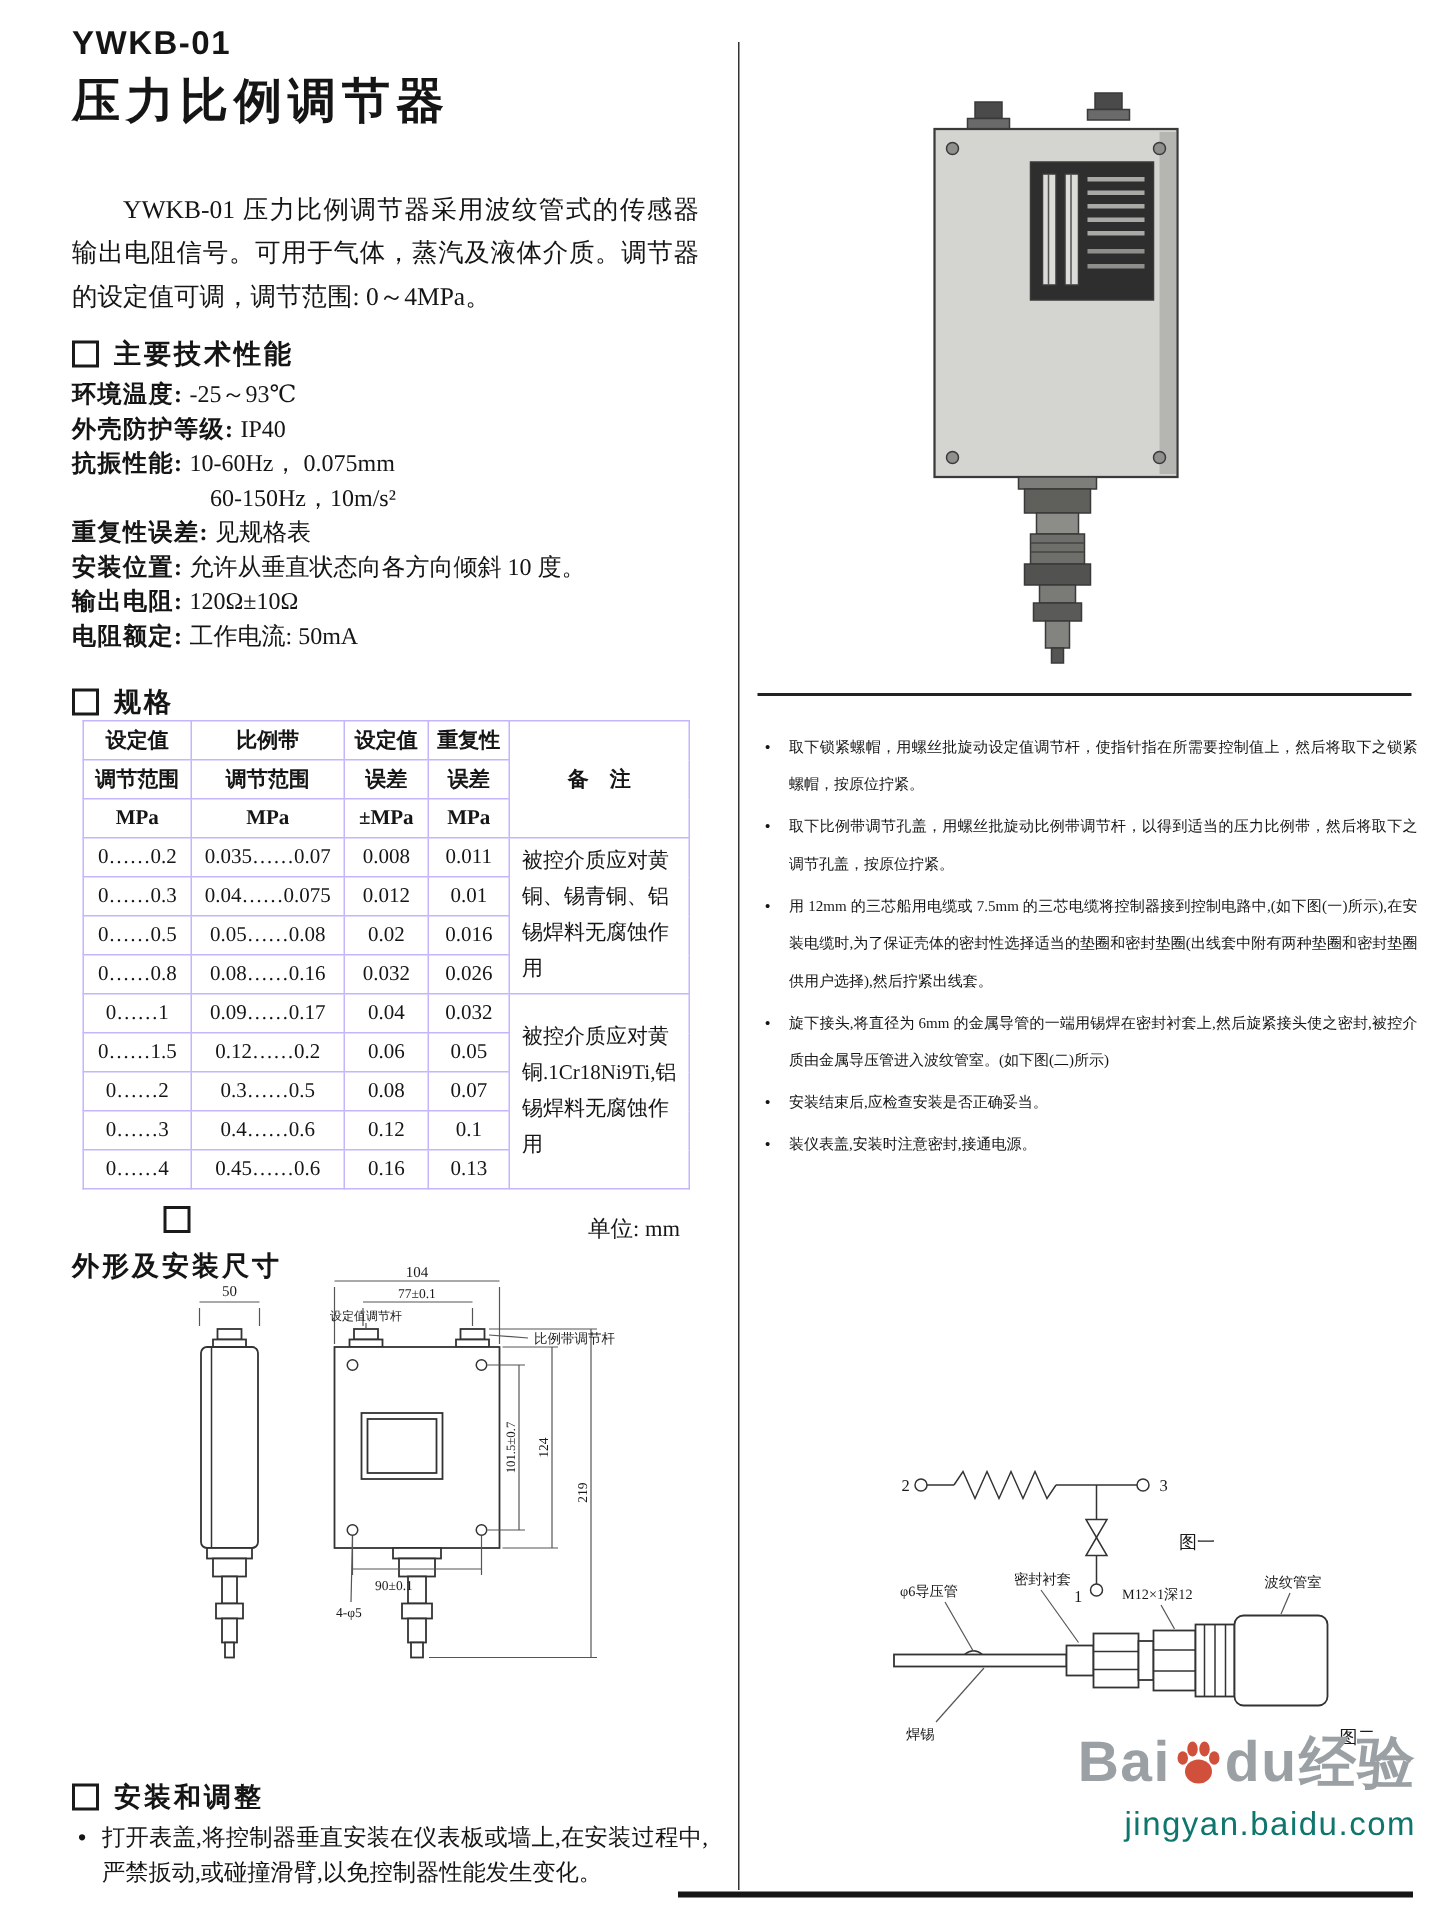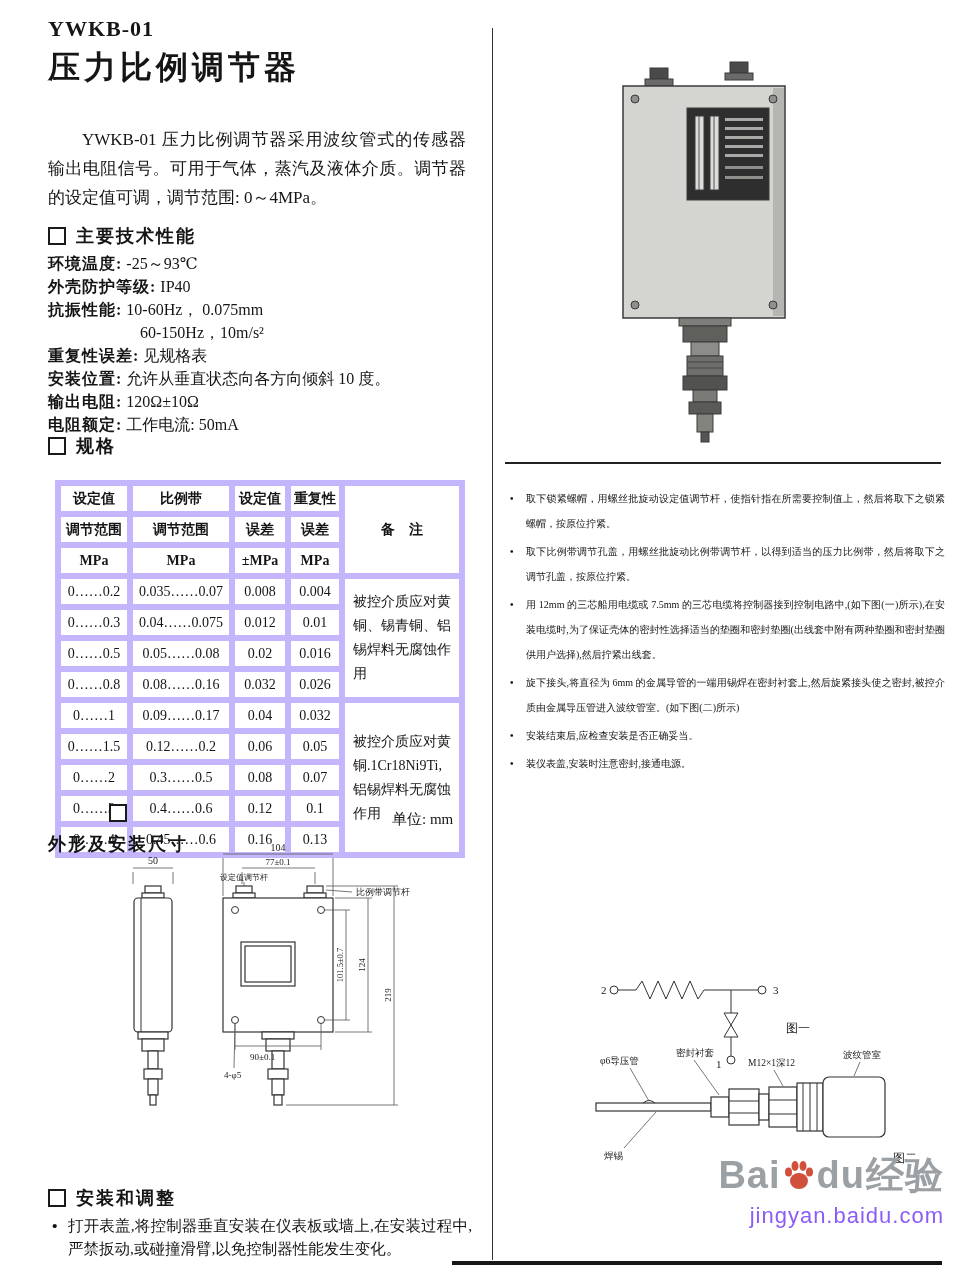--- a/index.html
+++ b/index.html
@@ -1,36 +1,36 @@
 <!DOCTYPE html>
 <html><head>
 <meta charset="utf-8">
 <style>
   html,body{margin:0;padding:0;background:#ffffff;}
   .page{position:relative;width:962px;height:1280px;background:#fff;color:#151515;
         font-family:"Liberation Serif","DejaVu Serif",serif;overflow:hidden;}
   .abs{position:absolute;}
 
   .model{left:48px;top:16px;font-size:22px;font-weight:bold;letter-spacing:1px;
-         font-family:Liberation Serif, serif;}
+         font-family:Liberation Sans, sans-serif;}
   .title{left:48px;top:46px;font-size:32px;font-weight:bold;letter-spacing:4px;}
   .intro{left:48px;top:108px;width:418px;font-size:17px;line-height:29px;
          text-align:justify;text-indent:2em;}
 
   .sec-head{display:flex;align-items:center;gap:10px;font-size:18px;font-weight:bold;letter-spacing:2px;}
   .chk{width:14px;height:14px;border:2px solid #1a1a1a;background:#fff;flex:0 0 auto;}
 
   #sec-tech{left:48px;top:224px;}
   .tech{left:48px;top:252px;width:424px;font-size:16px;line-height:23px;}
   .tech-line b{letter-spacing:1px;}
   .tech-line.indent{padding-left:92px;}
 
-  #sec-spec{left:48px;top:434px;align-items:center;}
+  #sec-spec{left:48px;top:456px;align-items:center;}
   table.spec{position:absolute;left:55px;top:480px;border-collapse:collapse;font-size:14px;}
-  table.spec td{border:6px solid #c4b5fd;text-align:center;padding:1px 3px;height:23px;}
+  table.spec td{border:1px solid #c4b5fd;text-align:center;padding:1px 3px;height:23px;}
   table.spec tr.hd td{font-weight:bold;}
   table.spec td.remark{text-align:left;line-height:24px;padding:3px 8px;vertical-align:middle;}
 
   #sec-dims{left:48px;top:804px;flex-direction:column;}
   .unit{left:392px;top:810px;font-size:15px;}
 
   #sec-install{left:48px;top:1186px;}
   .install-text{left:50px;top:1212px;width:420px;font-size:15.5px;line-height:23px;
                 text-align:justify;list-style:none;margin:2px;padding:0;}
   .install-text li{position:relative;padding-left:16px;}
@@ -46,21 +46,21 @@
   ul.bullets li::before{content:"\2022";position:absolute;left:2px;top:0;font-weight:bold;}
 
   svg text{font-family:"Liberation Serif","DejaVu Serif",serif;fill:#1a1a1a;}
   .drawing line,.drawing path,.drawing polyline{stroke:#333;stroke-width:1;fill:none;}
   .drawing rect{stroke:#333;stroke-width:1.2;fill:#fff;}
   .dimline{stroke:#555 !important;stroke-width:0.8 !important;}
 
   .watermark{left:600px;top:1150px;width:344px;text-align:right;
              font-family:"Liberation Sans","DejaVu Sans",sans-serif;color:#9aa0a3;}
   .wm-line1{font-size:38px;font-weight:bold;display:flex;justify-content:flex-end;align-items:center;gap:1px;letter-spacing:1px;}
-  .wm-url{font-size:22px;color:#8b5cf6;margin-top:2px;letter-spacing:1px;}
+  .wm-url{font-size:22px;color:#0f766e;margin-top:2px;letter-spacing:1px;}
 </style>
 </head>
 <body>
 
 <div class="page">
 
   <div class="abs model">YWKB-01</div>
   <div class="abs title">压力比例调节器</div>
   <p class="abs intro">YWKB-01 压力比例调节器采用波纹管式的传感器输出电阻信号。可用于气体，蒸汽及液体介质。调节器的设定值可调，调节范围: 0～4MPa。</p>
 
@@ -110,21 +110,21 @@
     <tr class="hd">
       <td>MPa</td>
       <td>MPa</td>
       <td>±MPa</td>
       <td>MPa</td>
     </tr>
     <tr>
       <td>0……0.2</td>
           <td>0.035……0.07</td>
           <td>0.008</td>
-          <td>0.004</td>
+          <td>0.011</td>
       <td rowspan="4" class="remark">被控介质应对黄铜、锡青铜、铝锡焊料无腐蚀作用</td>
     </tr>
     <tr>
           <td>0……0.3</td>
           <td>0.04……0.075</td>
           <td>0.012</td>
           <td>0.01</td>
         </tr>
     <tr>
           <td>0……0.5</td>

